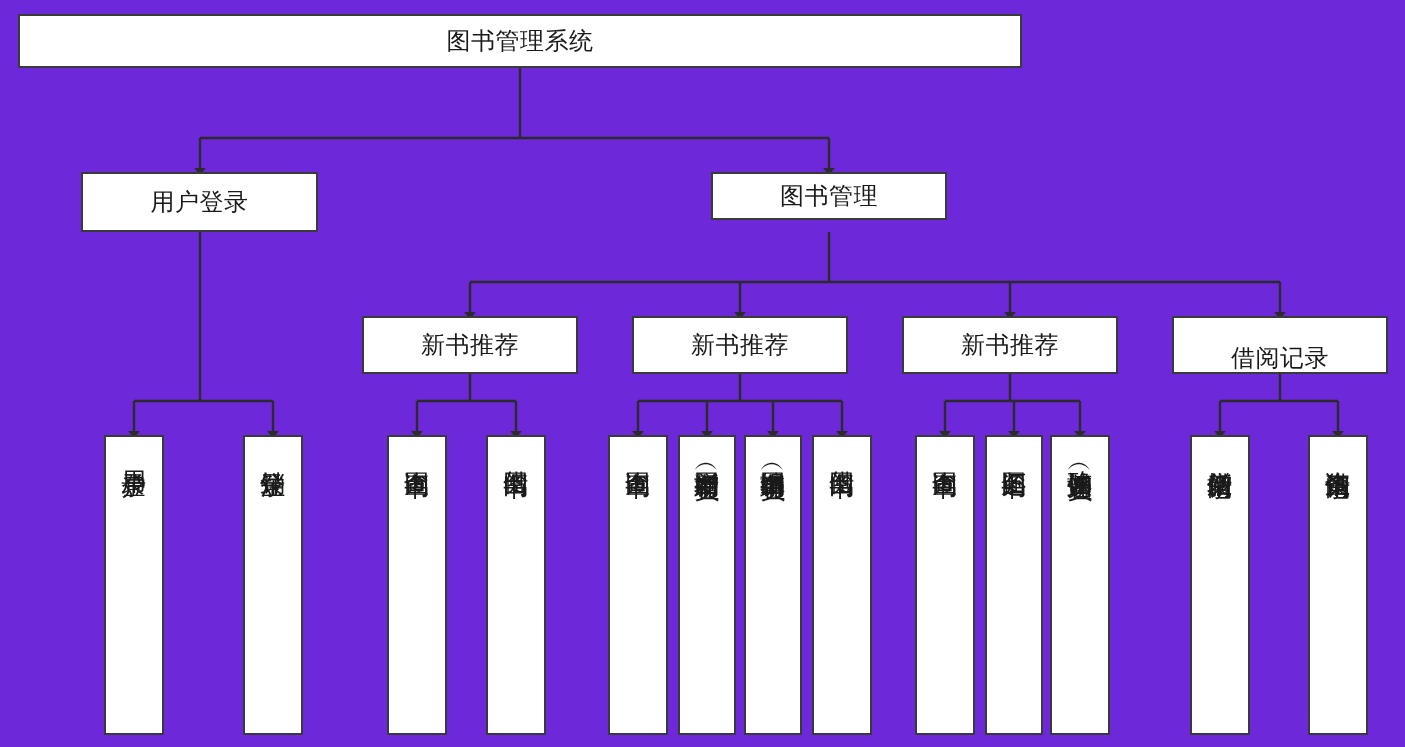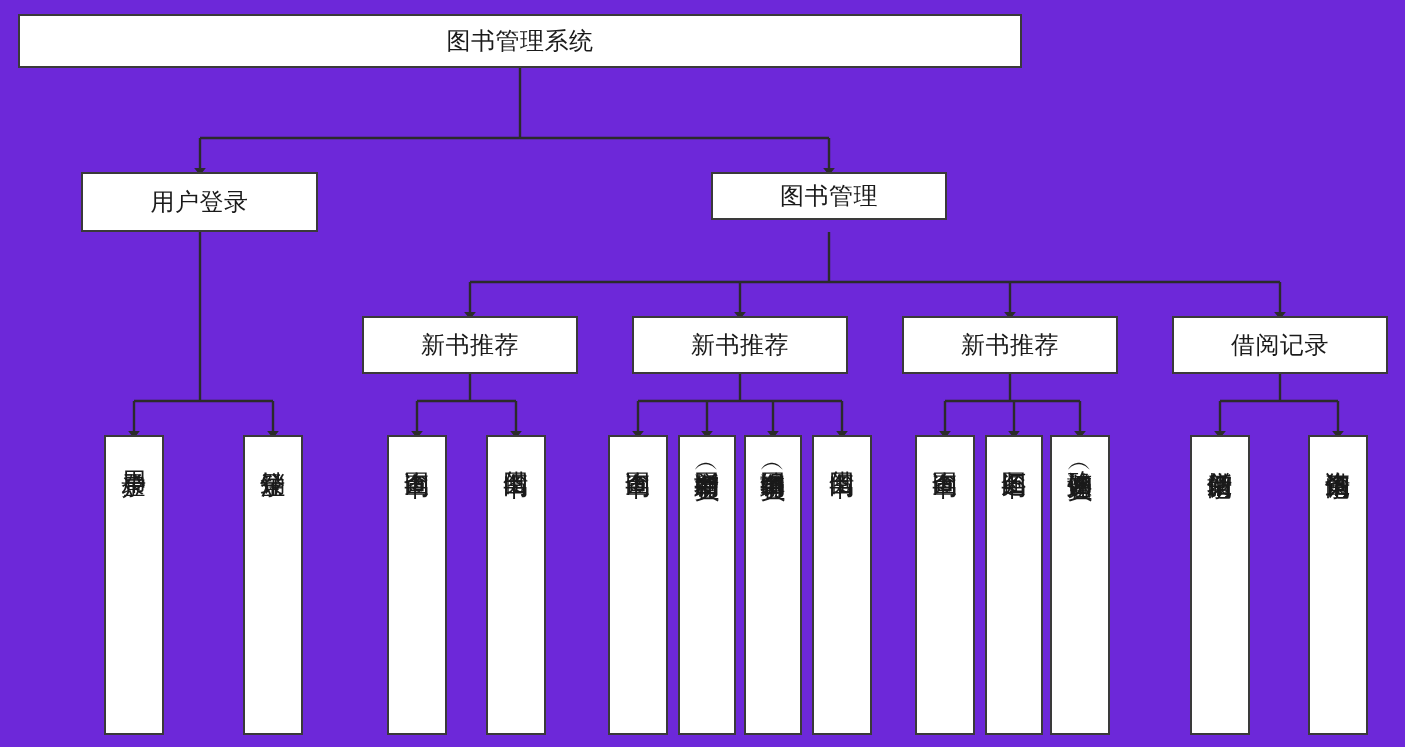--- a/index.html
+++ b/index.html
@@ -130,21 +130,21 @@
       </div>
       <div class="node horizontal" style="left: 362px; top: 316px; width: 216px; height: 58px;">
         <span class="node-label">新书推荐</span>
       </div>
       <div class="node horizontal" style="left: 632px; top: 316px; width: 216px; height: 58px;">
         <span class="node-label">新书推荐</span>
       </div>
       <div class="node horizontal" style="left: 902px; top: 316px; width: 216px; height: 58px;">
         <span class="node-label">新书推荐</span>
       </div>
-      <div class="node horizontal" style="left: 1172px; top: 316px; width: 216px; height: 58px;">
+      <div class="node horizontal" style="left: 1172px; top: 316px; width: 216px; height: 58px; align-items: flex-end;">
         <span class="node-label">借阅记录</span>
       </div>
       <div class="node vertical" style="left: 104px; top: 435px; width: 60px; height: 300px;">
         <span class="node-label">用户登录</span>
       </div>
       <div class="node vertical" style="left: 243px; top: 435px; width: 60px; height: 300px;">
         <span class="node-label">注销登录</span>
       </div>
       <div class="node vertical" style="left: 387px; top: 435px; width: 60px; height: 300px;">
         <span class="node-label">查询图书</span>

